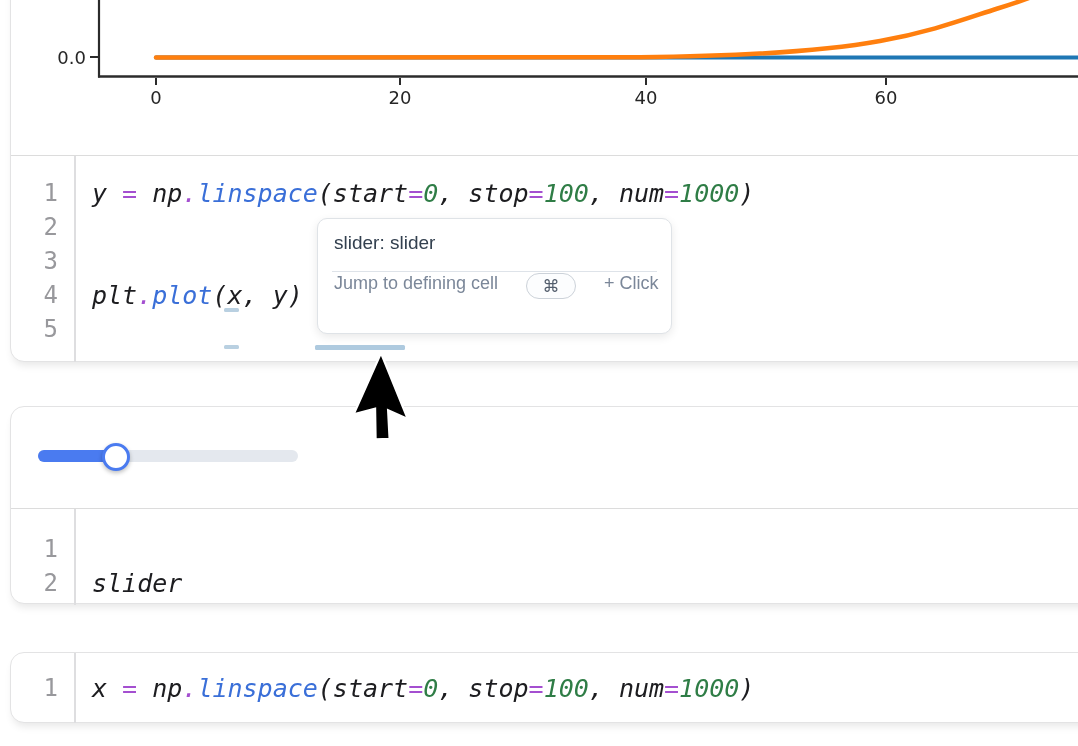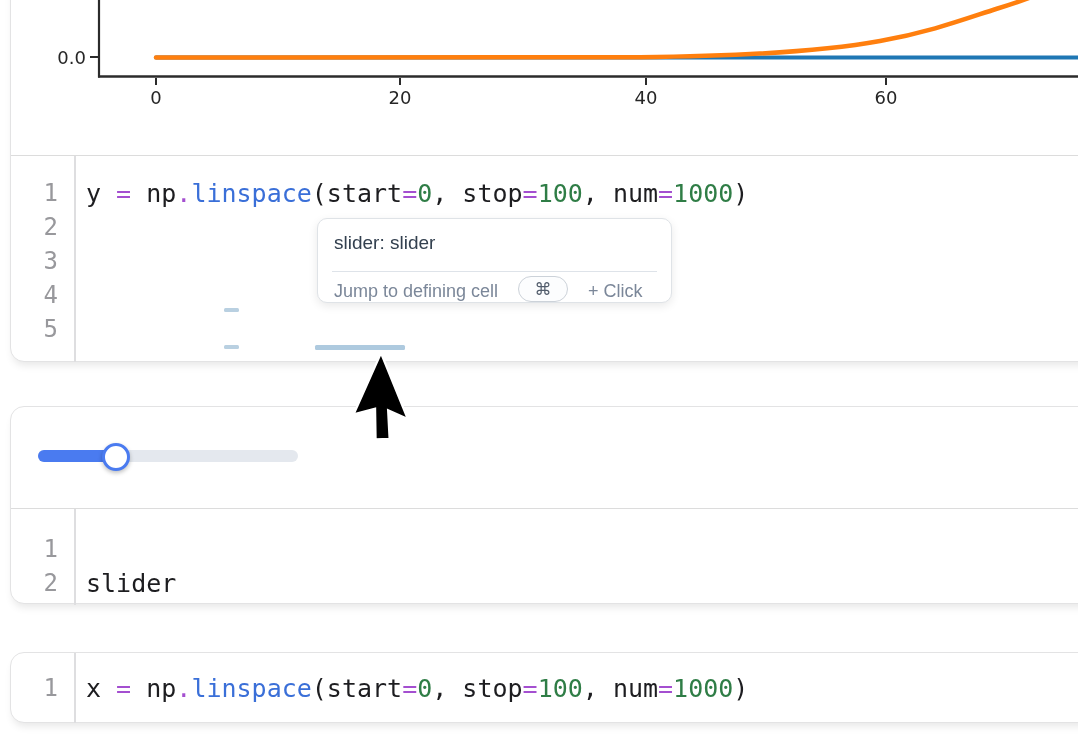--- a/index.html
+++ b/index.html
@@ -11,37 +11,37 @@
         border:1.5px solid #e3e3e4;border-radius:14px;
         box-shadow:0 6px 8px -3px rgba(0,0,0,.10);box-sizing:border-box;}
   .cell-output{position:relative;border-bottom:1.5px solid #dcdcdc;}
 
   
   .cell-editor{position:relative;font-family:"DejaVu Sans Mono","Liberation Mono",monospace;}
   .cell-editor::before{content:"";position:absolute;left:63px;top:0;bottom:0;width:1.5px;background:#dedee0;}
   .code-line{display:flex;height:34px;align-items:center;}
   .ln{width:63px;flex:none;text-align:right;padding-right:16px;box-sizing:border-box;
       color:#98989c;font-size:24px;}
-  .lc{margin-left:12px;white-space:pre;font-size:25px;letter-spacing:0;}
+  .lc{margin-left:18px;white-space:pre;font-size:25px;letter-spacing:0;font-style:italic;}
   .tk-p{color:#1d1d20;}
   .tk-o{color:#a44fd0;}
   .tk-f{color:#3a6fd8;}
   .tk-n{color:#2f7d46;}
 
   
   .ref-underline{position:absolute;border-radius:1.5px;background:#b9d0e1;}
 
   
-  .tooltip{position:absolute;left:317px;top:218px;width:355px;height:85px;background:#fff;
+  .tooltip{position:absolute;left:317px;top:218px;width:355px;height:116px;background:#fff;
            border:1px solid #dfe3e7;border-radius:10px;box-shadow:0 3px 10px rgba(0,0,0,.09);
            z-index:5;box-sizing:border-box;}
   .tooltip-title{margin:13px 16px 0 16px;font-size:19px;color:#33404f;}
   .tooltip-divider{position:absolute;left:14px;right:14px;top:52px;border-top:1px solid #dee3e9;}
   .tooltip-row2{position:absolute;left:16px;right:10px;top:54px;bottom:0;display:flex;
-                align-items:flex-end;gap:20px;font-size:18px;color:#7b8799;}
+                align-items:flex-start;gap:28px;font-size:18px;color:#7b8799;}
   .keycap{display:inline-flex;align-items:center;justify-content:center;width:50px;height:26px;
           border:1.5px solid #ccd2d9;border-radius:13px;background:#fcfdfe;color:#525d6c;
           font-size:17px;box-sizing:border-box;}
 
   
   .slider-track{position:absolute;left:38px;top:450px;width:260px;height:12px;border-radius:6px;
                 background:#e4e8ee;}
   .slider-fill{position:absolute;left:38px;top:450px;width:86px;height:12px;border-radius:6px;}
   .slider-handle{position:absolute;left:102px;top:443px;width:28px;height:28px;border-radius:50%;
                  background:#fff;border:3px solid #4a7bf0;box-sizing:border-box;
@@ -68,20 +68,21 @@
         <div class="code-line">
           <span class="ln">2</span>
           <span class="lc"></span>
         </div>
         <div class="code-line">
           <span class="ln">3</span>
           <span class="lc"></span>
         </div>
         <div class="code-line">
           <span class="ln">4</span>
+          <span class="lc"><span class="tk-p">plt</span><span class="tk-o">.</span><span class="tk-f">plot</span><span class="tk-p">(x, y)</span></span>
         </div>
         <div class="code-line">
           <span class="ln">5</span>
         </div>
       </div>
   </section>
 
   <svg class="plot-svg" width="1078" height="154" viewBox="0 0 1078 154">
 
     <line x1="99" y1="0" x2="99" y2="77.5" stroke="#2b2b2b" stroke-width="2.2"></line>

